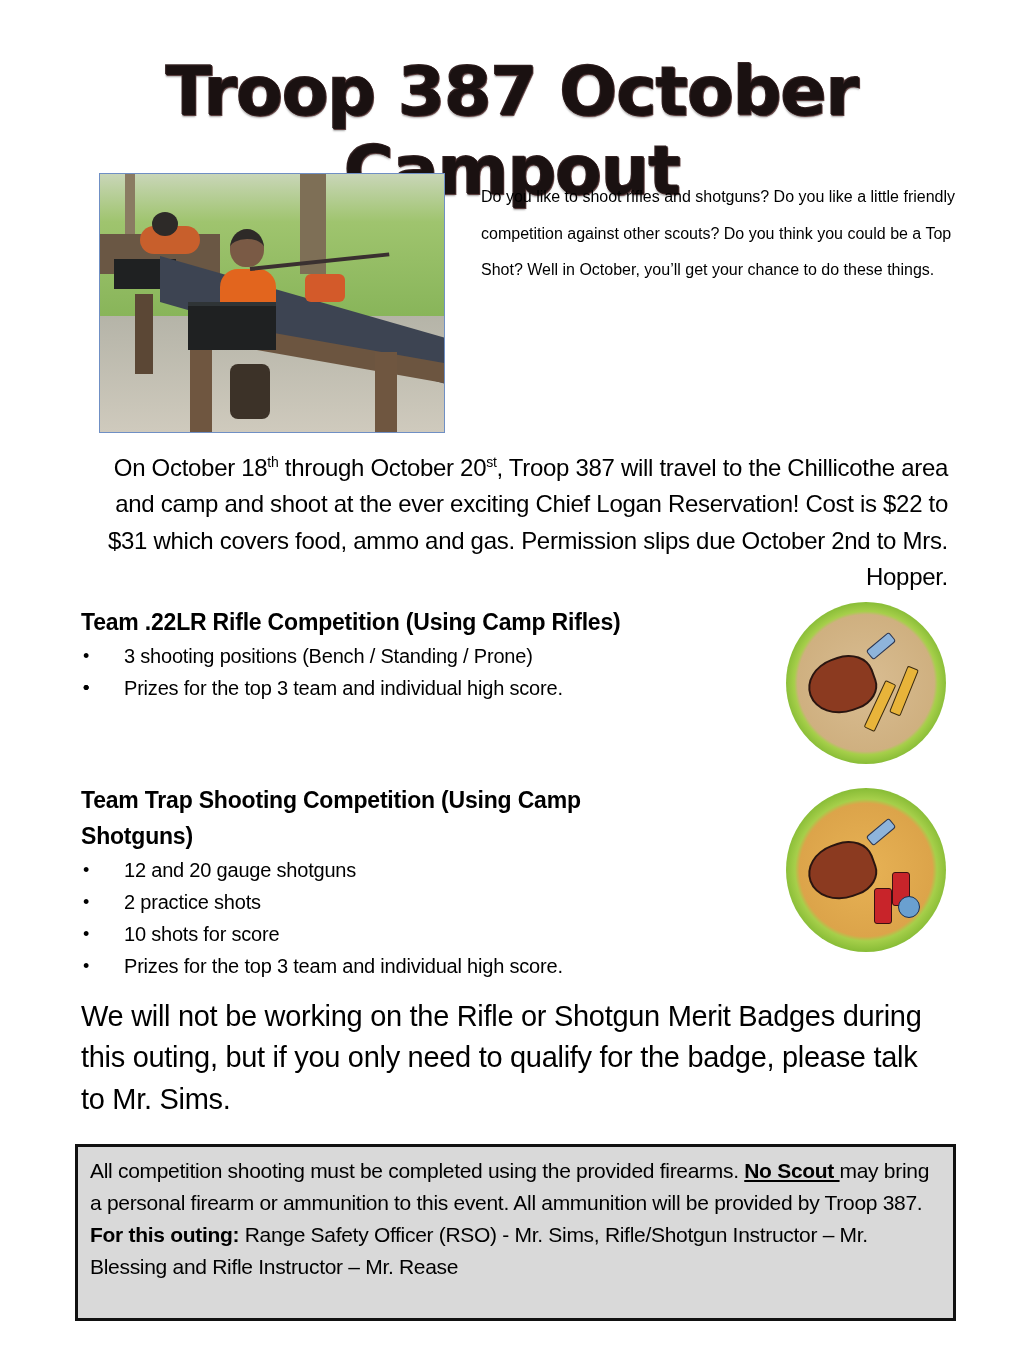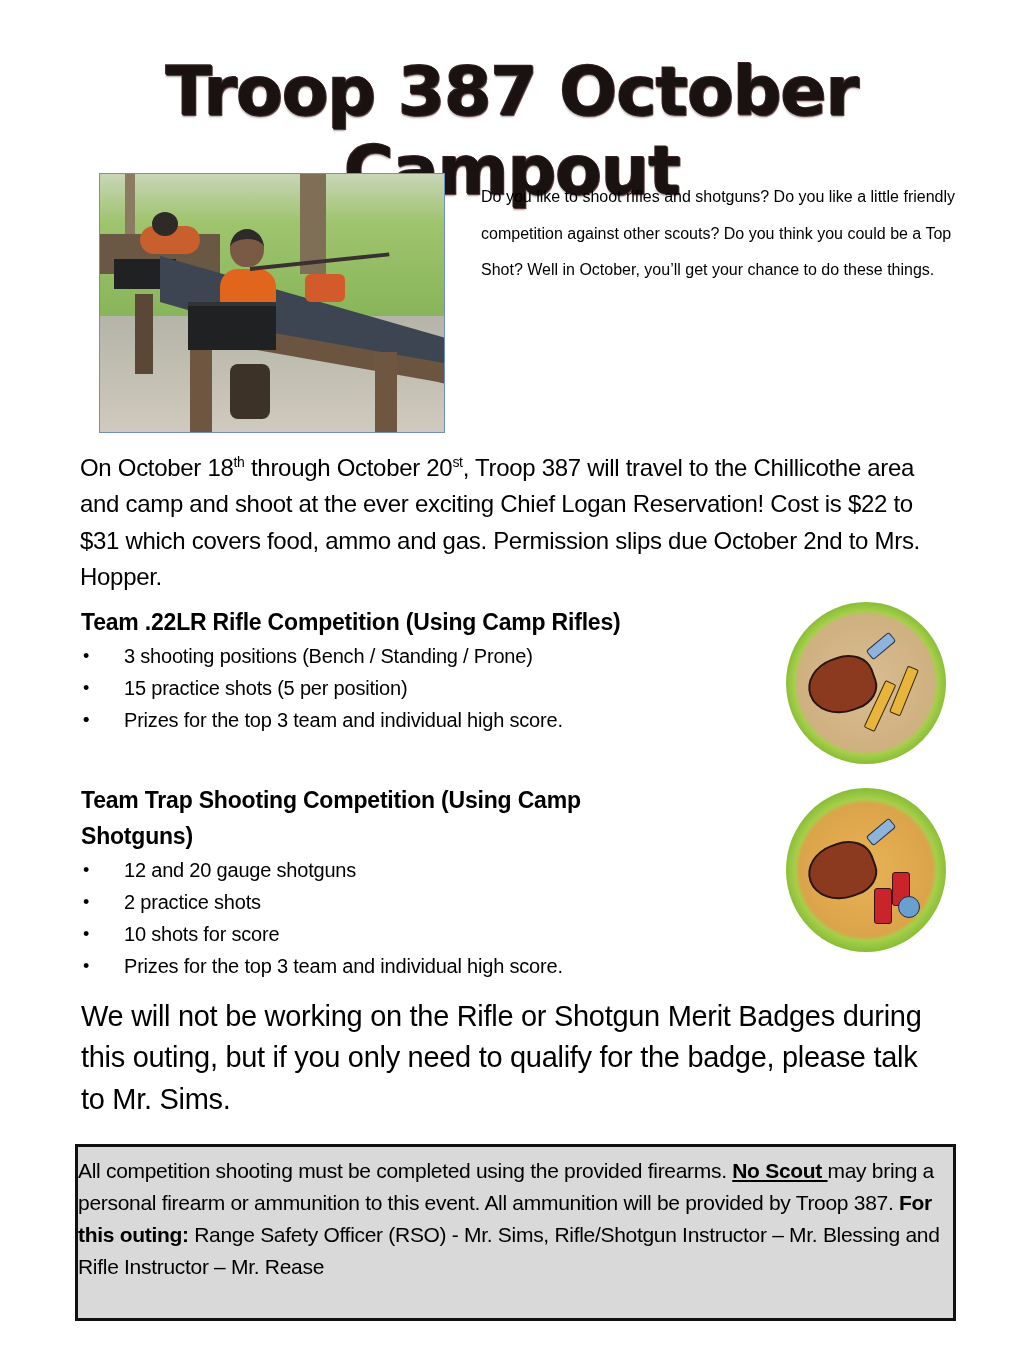--- a/index.html
+++ b/index.html
@@ -43,22 +43,22 @@
     .photo .shooter2 { position: absolute; left: 40px; top: 52px; width: 60px; height: 28px; background: #c85f2c; border-radius: 14px; }
     .photo .head2 { position: absolute; left: 52px; top: 38px; width: 26px; height: 24px; background: #2d2a28; border-radius: 50%; }
 
     
     .intro {
       position: absolute; left: 481px; top: 179px; width: 490px;
       font-size: 16px; line-height: 36.6px;
     }
 
     .details {
-      position: absolute; left: 80px; top: 450px; width: 860px;
-      font-size: 24px; line-height: 36.3px; letter-spacing: -0.3px;
+      position: absolute; left: 88px; top: 450px; width: 860px;
+      font-size: 24px; line-height: 36.3px; letter-spacing: -0.3px; text-align: right;
     }
     .details sup { font-size: 14px; line-height: 0; vertical-align: 9px; }
 
     
     .section { position: absolute; left: 81px; }
     .section .heading { font-size: 23px; font-weight: bold; line-height: 36px; letter-spacing: -0.2px; }
     .section ul { list-style: none; }
     .section li { position: relative; padding-left: 43px; font-size: 20px; line-height: 32px; letter-spacing: -0.2px; }
     .section li .bullet { position: absolute; left: 2px; top: 0; font-size: 18px; }
     .rifle-sec { top: 604px; width: 690px; }
@@ -89,21 +89,21 @@
     .badge .shell3 { position: absolute; left: 112px; top: 108px; width: 22px; height: 22px; background: #6aa0d0;
       border: 1.5px solid #1a3050; border-radius: 50%; }
 
     .note {
       position: absolute; left: 81px; top: 996px; width: 860px;
       font-size: 29px; line-height: 41.3px; letter-spacing: -0.3px;
     }
 
     .box {
       position: absolute; left: 75px; top: 1144px; width: 881px; height: 177px;
-      background: #d9d9d9; border: 3px solid #111; padding: 8px 0;
+      background: #d9d9d9; border: 3px solid #111; padding: 8px 12px;
       font-size: 21px; line-height: 32px; letter-spacing: -0.3px;
     }
     .box .u { font-weight: bold; text-decoration: underline; }
     .box .b { font-weight: bold; }
   </style>
 </head>
 <body>
 
 <h1 class="title">Troop 387 October Campout</h1>
 
@@ -130,21 +130,21 @@
 </div>
 
 <p class="intro">Do you like to shoot rifles and shotguns?  Do you like a little friendly competition against other scouts?  Do you think you could be a Top Shot?  Well in October, you’ll get your chance to do these things.</p>
 
 <p class="details"><span>On October 18</span><sup>th</sup><span> through October 20</span><sup>st</sup><span>, Troop 387 will travel to the Chillicothe area and camp and shoot at the ever exciting Chief Logan Reservation! Cost is $22 to $31 which covers food, ammo and gas.  Permission slips due October 2nd to Mrs. Hopper.</span></p>
 
 <div class="section rifle-sec">
   <div class="heading">Team .22LR Rifle Competition (Using Camp Rifles)</div>
   <ul>
     <li><span class="bullet">•</span><span>3 shooting positions (Bench / Standing / Prone)</span></li>
-    <li><span class="bullet">•</span><span>15 practice shots (5 per position)</span></li>
+    <li><span class="bullet">•</span></li>
     <li><span class="bullet">•</span></li>
     <li><span class="bullet">•</span><span>Prizes for the top 3 team and individual high score.</span></li>
   </ul>
 </div>
 
 <div class="section trap-sec">
   <div class="heading">Team Trap Shooting Competition (Using Camp Shotguns)</div>
   <ul>
     <li><span class="bullet">•</span><span>12 and 20 gauge shotguns</span></li>
     <li><span class="bullet">•</span><span>2 practice shots</span></li>

